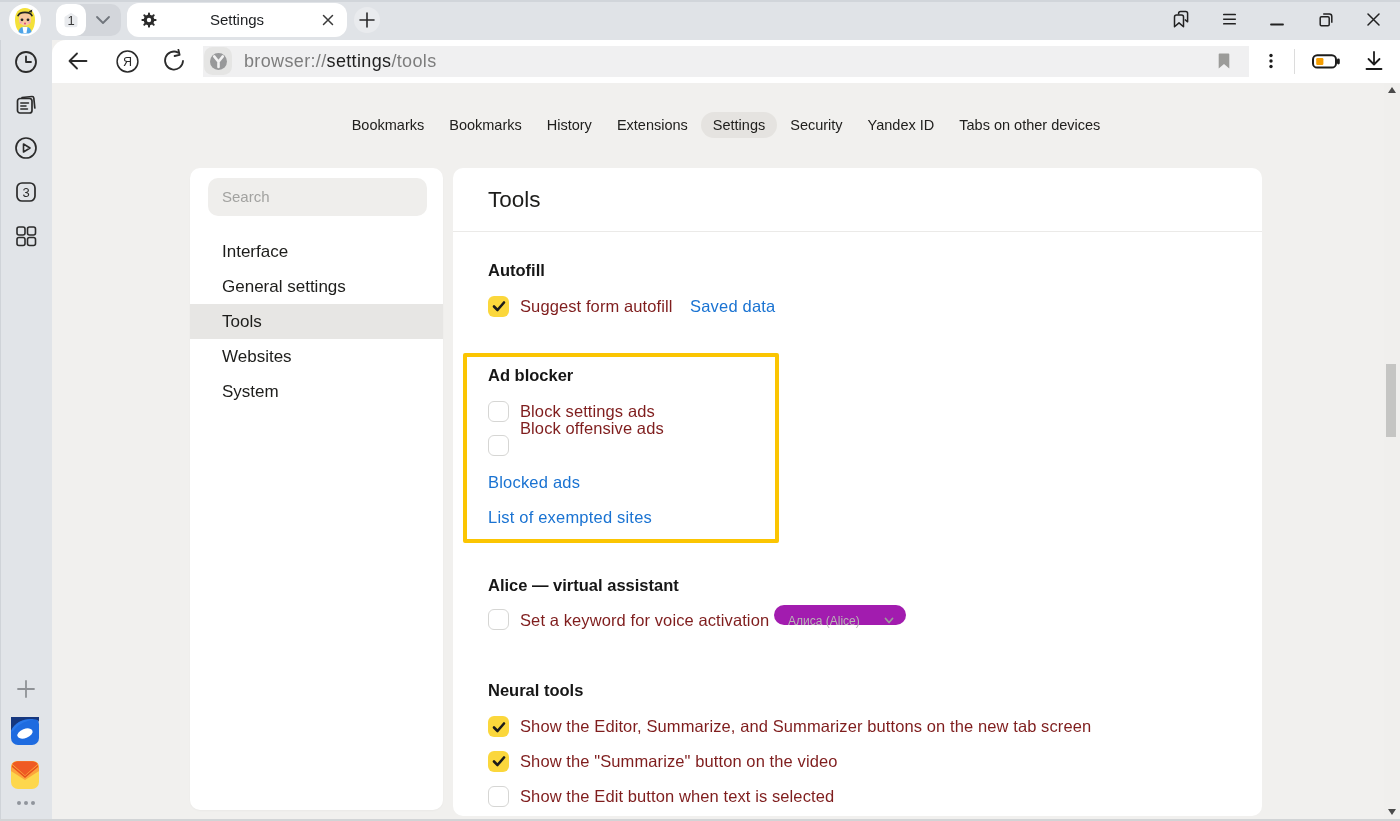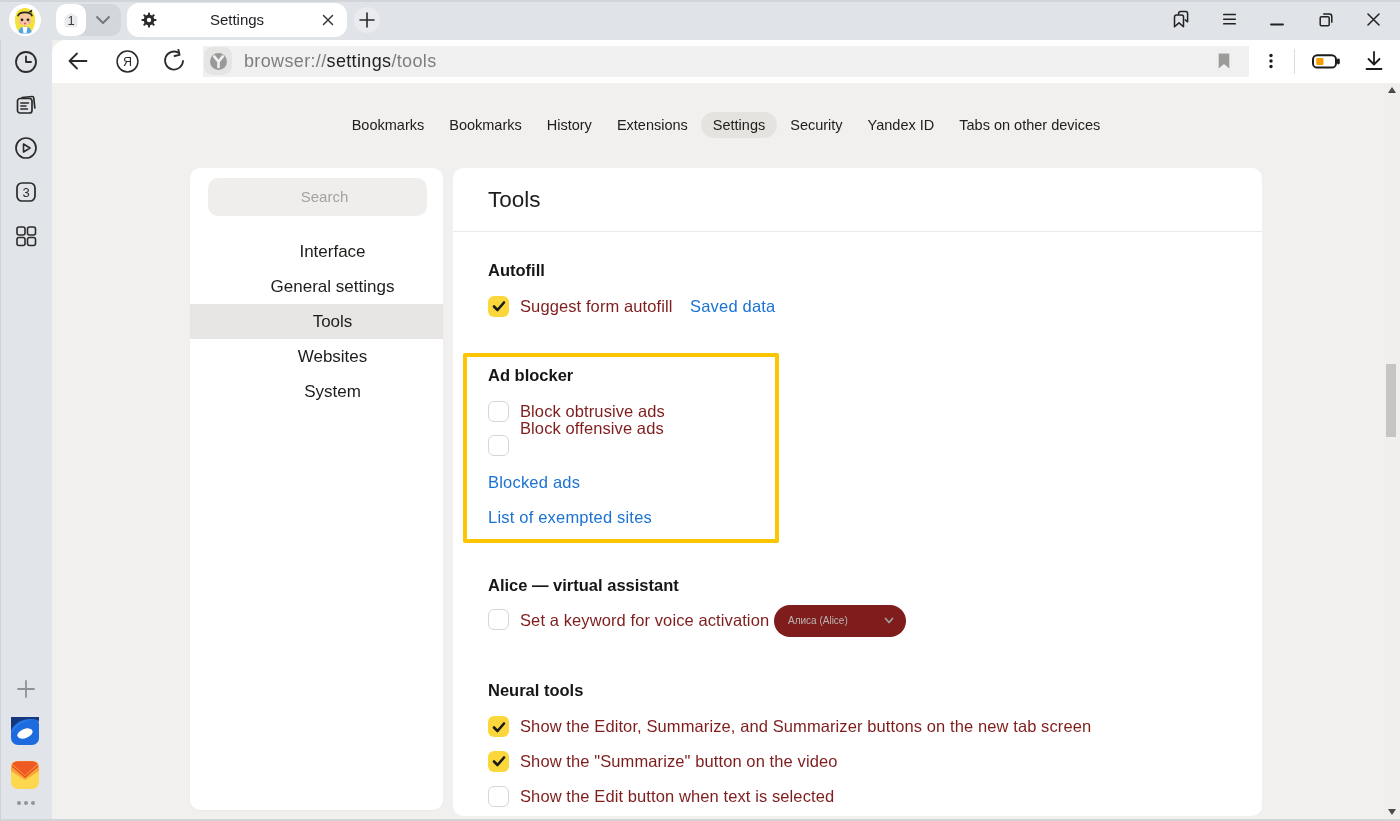--- a/index.html
+++ b/index.html
@@ -23,38 +23,38 @@
 .urlbox { position:absolute; left:203px; top:6px; width:1046px; height:31px; background:#f0f0f1; border-radius:0; }
 .ybadge { position:absolute; left:1px; top:1.5px; width:28px; height:28px; background:#e5e5e4; border-radius:8.5px; }
 .urltext { position:absolute; left:41px; top:0; height:31px; line-height:31px; font-size:18px; color:#7d7d7d; letter-spacing:0.35px; }
 .urltext b { color:#1e1e1e; font-weight:normal; }
 
 
 #content { position:absolute; left:52px; top:83px; width:1348px; height:738px; background:#f1f0ee; }
 #navrow { position:absolute; left:0; top:29px; width:1348px; display:flex; justify-content:center; align-items:center; gap:25px; font-size:14.5px; color:#21201e; }
 #navrow .pill { background:#e5e3e0; border-radius:14px; padding:5px 12px; margin:0 -12px; }
 
-#leftcard { position:absolute; left:138px; top:85px; width:253px; height:642px; background:#fff; border-radius:10px; box-shadow:0 1px 2px rgba(0,0,0,0.03);text-align:center; }
+#leftcard { position:absolute; left:138px; top:85px; width:253px; height:642px; background:#fff; border-radius:10px; box-shadow:0 1px 2px rgba(0,0,0,0.03); }
 .search { position:absolute; left:18px; top:10px; width:219px; height:38px; background:#efeeec; border-radius:10px; line-height:38px; padding-left:14px; font-size:15px; color:#a2a2a0; }
 #menulist { position:absolute; left:0; top:66px; width:253px; }
 #menulist div { height:35px; line-height:35px; padding-left:32px; font-size:17px; color:#1d1d1b; }
 #menulist div.sel { background:#e7e6e4; }
 
 #maincard { position:absolute; left:401px; top:85px; width:809px; height:648px; background:#fff; border-radius:10px; }
 .h1 { position:absolute; left:35px; top:19px; font-size:22.5px; line-height:26px; color:#1d1d1b; }
 .divider { position:absolute; left:0; top:63px; width:809px; height:1px; background:#ebeae8; }
 .stitle { position:absolute; left:35px; font-size:16.5px; line-height:20px; font-weight:bold; color:#161616; }
 .cb { position:absolute; left:35px; width:21px; height:21px; border-radius:6px; }
 .cb.off { background:#fff; border:1.5px solid #d6d6d4; }
 .cb.on { background:#fbd73c; }
 .cb.on svg { position:absolute; left:1.5px; top:1.5px; }
 .lbl { position:absolute; left:67px; font-size:16.5px; line-height:21px; letter-spacing:0.1px; color:#7f1d1d; white-space:nowrap; }
 .lnk { position:absolute; left:35px; font-size:16.5px; line-height:21px; letter-spacing:0.2px; color:#1a73d2; white-space:nowrap; }
 .hlbox { position:absolute; left:10px; top:185px; width:316px; height:190px; border:4px solid #fbc502; border-radius:2px; }
-.ddown { position:absolute; left:321px; top:437px; width:132px; height:32px; background:#7f1d1d; border-radius:16px; line-height:32px; text-align:left; padding-left:14px; font-size:10px; color:#b7b7b5; }
+.ddown { position:absolute; left:321px; top:437px; width:132px; height:20px; background:#a21caf; border-radius:16px; line-height:32px; text-align:left; padding-left:14px; font-size:12px; color:#b7b7b5; }
 
 
 #sbar { position:absolute; right:0; top:0; width:16px; height:738px; background:#f0efed; }
 #sbar .thumb { position:absolute; left:1.5px; top:281px; width:10px; height:73px; background:#c5c5c3; border-radius:0px; }
 </style>
 </head>
 <body>
 <div id="titlebar"></div>
 <div id="sidebar"></div>
 <div id="toolbar"></div>
@@ -249,21 +249,21 @@
         <svg width="18" height="18" viewBox="0 0 18 18">
           <path d="M4 9.5 L7.5 13 L14 5.5" stroke="#1b1b1b" stroke-width="2.6" fill="none" stroke-linecap="round" stroke-linejoin="round"></path>
         </svg>
       </div>
     <div class="lbl" style="top:128px">Suggest form autofill</div>
     <div class="lnk" style="left:237px;top:128px">Saved data</div>
 
     <div class="hlbox"></div>
     <div class="stitle" style="top:197px">Ad blocker</div>
     <div class="cb off" style="top:233px"></div>
-    <div class="lbl" style="top:233px">Block obtrusive ads</div>
+    <div class="lbl" style="top:233px">Block settings ads</div>
     <div class="cb off" style="top:267px"></div>
     <div class="lbl" style="top:250px">Block offensive ads</div>
     <div class="lnk" style="top:303.5px">Blocked ads</div>
     <div class="lnk" style="top:339px">List of exempted sites</div>
 
     <div class="stitle" style="top:407px">Alice — virtual assistant</div>
     <div class="cb off" style="top:441px"></div>
     <div class="lbl" style="top:442px">Set a keyword for voice activation</div>
     <div class="ddown">Алиса (Alice)
       <svg style="position:absolute;right:12px;top:12px" width="10" height="8" viewBox="0 0 10 8">

